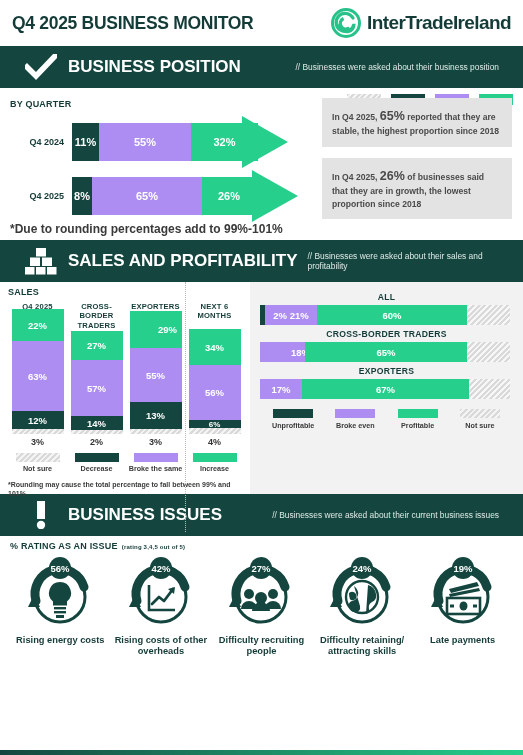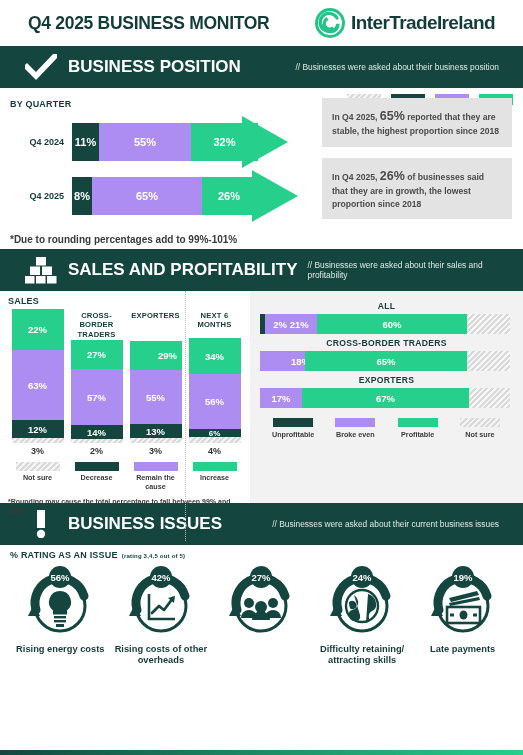--- a/index.html
+++ b/index.html
@@ -6,21 +6,21 @@
   body {
     width: 523px; height: 755px;
     font-family: "Liberation Sans", sans-serif;
     background: #ffffff;
     overflow: hidden;
     color: #133b37;
   }
   .page { width: 523px; height: 755px; position: relative; }
 
   
-  .topbar { height: 46px; display: flex; align-items: center; padding: 0 28px; background:#fff; }
+  .topbar { height: 46px; display: flex; align-items: center; padding: 0 12px; background:#fff; }
   .topbar-title { font-size: 17.5px; font-weight: bold; letter-spacing: -0.3px; color:#133b37; white-space: nowrap; }
   .brand { margin-left: auto; display: flex; align-items: center; gap: 6px; }
   .brand-mark { width: 30px; height: 30px; }
   .brand-name { font-size: 19px; font-weight: bold; letter-spacing: -0.6px; color:#133b37; white-space: nowrap; }
 
   
   .band { background:#14463f; color:#fff; display:flex; align-items:center; padding: 6px 24px; gap: 10px; }
   .band-icon { width: 34px; height: 30px; flex: 0 0 34px; display:flex; align-items:center; justify-content:center; }
   .band-title { font-size: 17px; font-weight: bold; letter-spacing: 0px; white-space: nowrap; }
   .band-sub { font-size: 8.4px; line-height: 1.25; color:#dfeae7; max-width: 232px; margin-left: auto; }
@@ -46,21 +46,21 @@
   .seg.decline { background:#14463f; }
   .seg.stable  { background:#ad8df2; }
   .seg.growth  { background:#26d08c; }
   .arrow-head { position:absolute; top:-7px; height:52px; width:46px; z-index:1; }
 
   .callout {
     position:absolute; background:#e3e3e3; color:#4a4a4a;
     font-size:8.6px; line-height:1.45; font-weight:bold; padding: 9px 10px;
   }
   .callout .big { font-size: 12.5px; }
-  .bp-note { font-size: 10px; font-weight:bold; color:#3a3a3a; margin-top: 12px; }
+  .bp-note { font-size: 12px; font-weight:bold; color:#3a3a3a; margin-top: 0; }
 
   
   .sp { display:flex; height: 212px; }
   .sales { width: 250px; padding: 5px 6px 0 8px; position:relative; background:#fff; }
   .sales-h { font-size: 9px; font-weight:bold; letter-spacing:.2px; }
   .col-heads { display:flex; margin-top: 2px; height: 34px; }
   .col-head { flex:1; text-align:center; font-size: 7.6px; font-weight:bold; line-height:1.25; letter-spacing:.2px; padding-top:3px; }
   .cols { display:flex; align-items:flex-end; height: 112px; margin-top: 2px; position:relative; }
   .col { flex:1; display:flex; flex-direction:column; align-items:center; }
   .stack { width: 52px; display:flex; flex-direction:column; }
@@ -219,41 +219,41 @@
       <div class="col-heads">
         <div class="col-head">Q4 2025</div>
         <div class="col-head">CROSS-BORDER TRADERS</div>
         <div class="col-head">EXPORTERS</div>
         <div class="col-head">NEXT 6 MONTHS</div>
       </div>
 
       <div class="cols">
         <div class="col">
           <div class="stack">
-            <div class="cseg inc" style="height:41px;">22%</div>
+            <div class="cseg inc" style="height:32px;">22%</div>
             <div class="cseg same" style="height:70px;">63%</div>
             <div class="cseg dec" style="height:18px;">12%</div>
             <div class="cseg ns" style="height:5px;"></div>
           </div>
           <div class="below">3%</div>
         </div>
         <div class="col">
           <div class="stack">
             <div class="cseg inc" style="height:29px;">27%</div>
             <div class="cseg same" style="height:56px;">57%</div>
             <div class="cseg dec" style="height:14px;">14%</div>
             <div class="cseg ns" style="height:4px;"></div>
           </div>
           <div class="below">2%</div>
         </div>
         <div class="col">
           <div class="stack">
-            <div class="cseg inc" style="height:29px;padding-left:24px;">29%</div>
+            <div class="cseg inc" style="height:37px;padding-left:24px;">29%</div>
             <div class="cseg same" style="height:54px;">55%</div>
-            <div class="cseg dec" style="height:14px;">13%</div>
+            <div class="cseg dec" style="height:27px;">13%</div>
             <div class="cseg ns" style="height:5px;"></div>
           </div>
           <div class="below">3%</div>
         </div>
         <div class="col">
           <div class="stack">
             <div class="cseg inc" style="height:36px;">34%</div>
             <div class="cseg same" style="height:55px;">56%</div>
             <div class="cseg dec" style="height:8px;font-size:8px;">6%</div>
             <div class="cseg ns" style="height:6px;"></div>
@@ -266,21 +266,21 @@
         <div class="sl-item">
           <div class="sl-sw sw-notsure"></div>
           <div class="sl-lb">Not sure</div>
         </div>
         <div class="sl-item">
           <div class="sl-sw sw-decline"></div>
           <div class="sl-lb">Decrease</div>
         </div>
         <div class="sl-item">
           <div class="sl-sw sw-stable"></div>
-          <div class="sl-lb">Remain the cause</div>
+          <div class="sl-lb">Broke the same</div>
         </div>
         <div class="sl-item">
           <div class="sl-sw sw-growth"></div>
           <div class="sl-lb">Increase</div>
         </div>
       </div>
 
       <div class="sales-note">*Rounding may cause the total percentage to fall between 99% and 101%</div>
     </div>
 
@@ -391,20 +391,21 @@
           <polygon points="20,38 26,50 14,50" fill="#14463f"></polygon>
           <circle cx="46" cy="11" r="11" fill="#14463f"></circle>
           <text x="46" y="15" font-family="Liberation Sans, sans-serif" font-size="9.5" font-weight="bold" fill="#fff" text-anchor="middle">27%</text>
           <circle cx="34" cy="37" r="5" fill="#14463f"></circle>
           <path d="M26 52 a8 8 0 0 1 16 0Z" fill="#14463f"></path>
           <circle cx="58" cy="37" r="5" fill="#14463f"></circle>
           <path d="M50 52 a8 8 0 0 1 16 0Z" fill="#14463f"></path>
           <circle cx="46" cy="41" r="6" fill="#14463f"></circle>
           <path d="M37 54 a9 9 0 0 1 18 0Z" fill="#14463f"></path>
         </svg>
+        <div class="issue-lb">Difficulty recruiting people</div>
       </div>
 
       <div class="issue">
         <svg width="92" height="70" viewBox="0 0 92 70">
           <circle cx="46" cy="40" r="25" fill="none" stroke="#14463f" stroke-width="3"></circle>
           <path d="M22 44 A25 25 0 0 1 70 30" fill="none" stroke="#14463f" stroke-width="9" stroke-linecap="round"></path>
           <polygon points="20,38 26,50 14,50" fill="#14463f"></polygon>
           <circle cx="46" cy="11" r="11" fill="#14463f"></circle>
           <text x="46" y="15" font-family="Liberation Sans, sans-serif" font-size="9.5" font-weight="bold" fill="#fff" text-anchor="middle">24%</text>
           <circle cx="46" cy="40" r="16" fill="none" stroke="#14463f" stroke-width="2.4"></circle>

